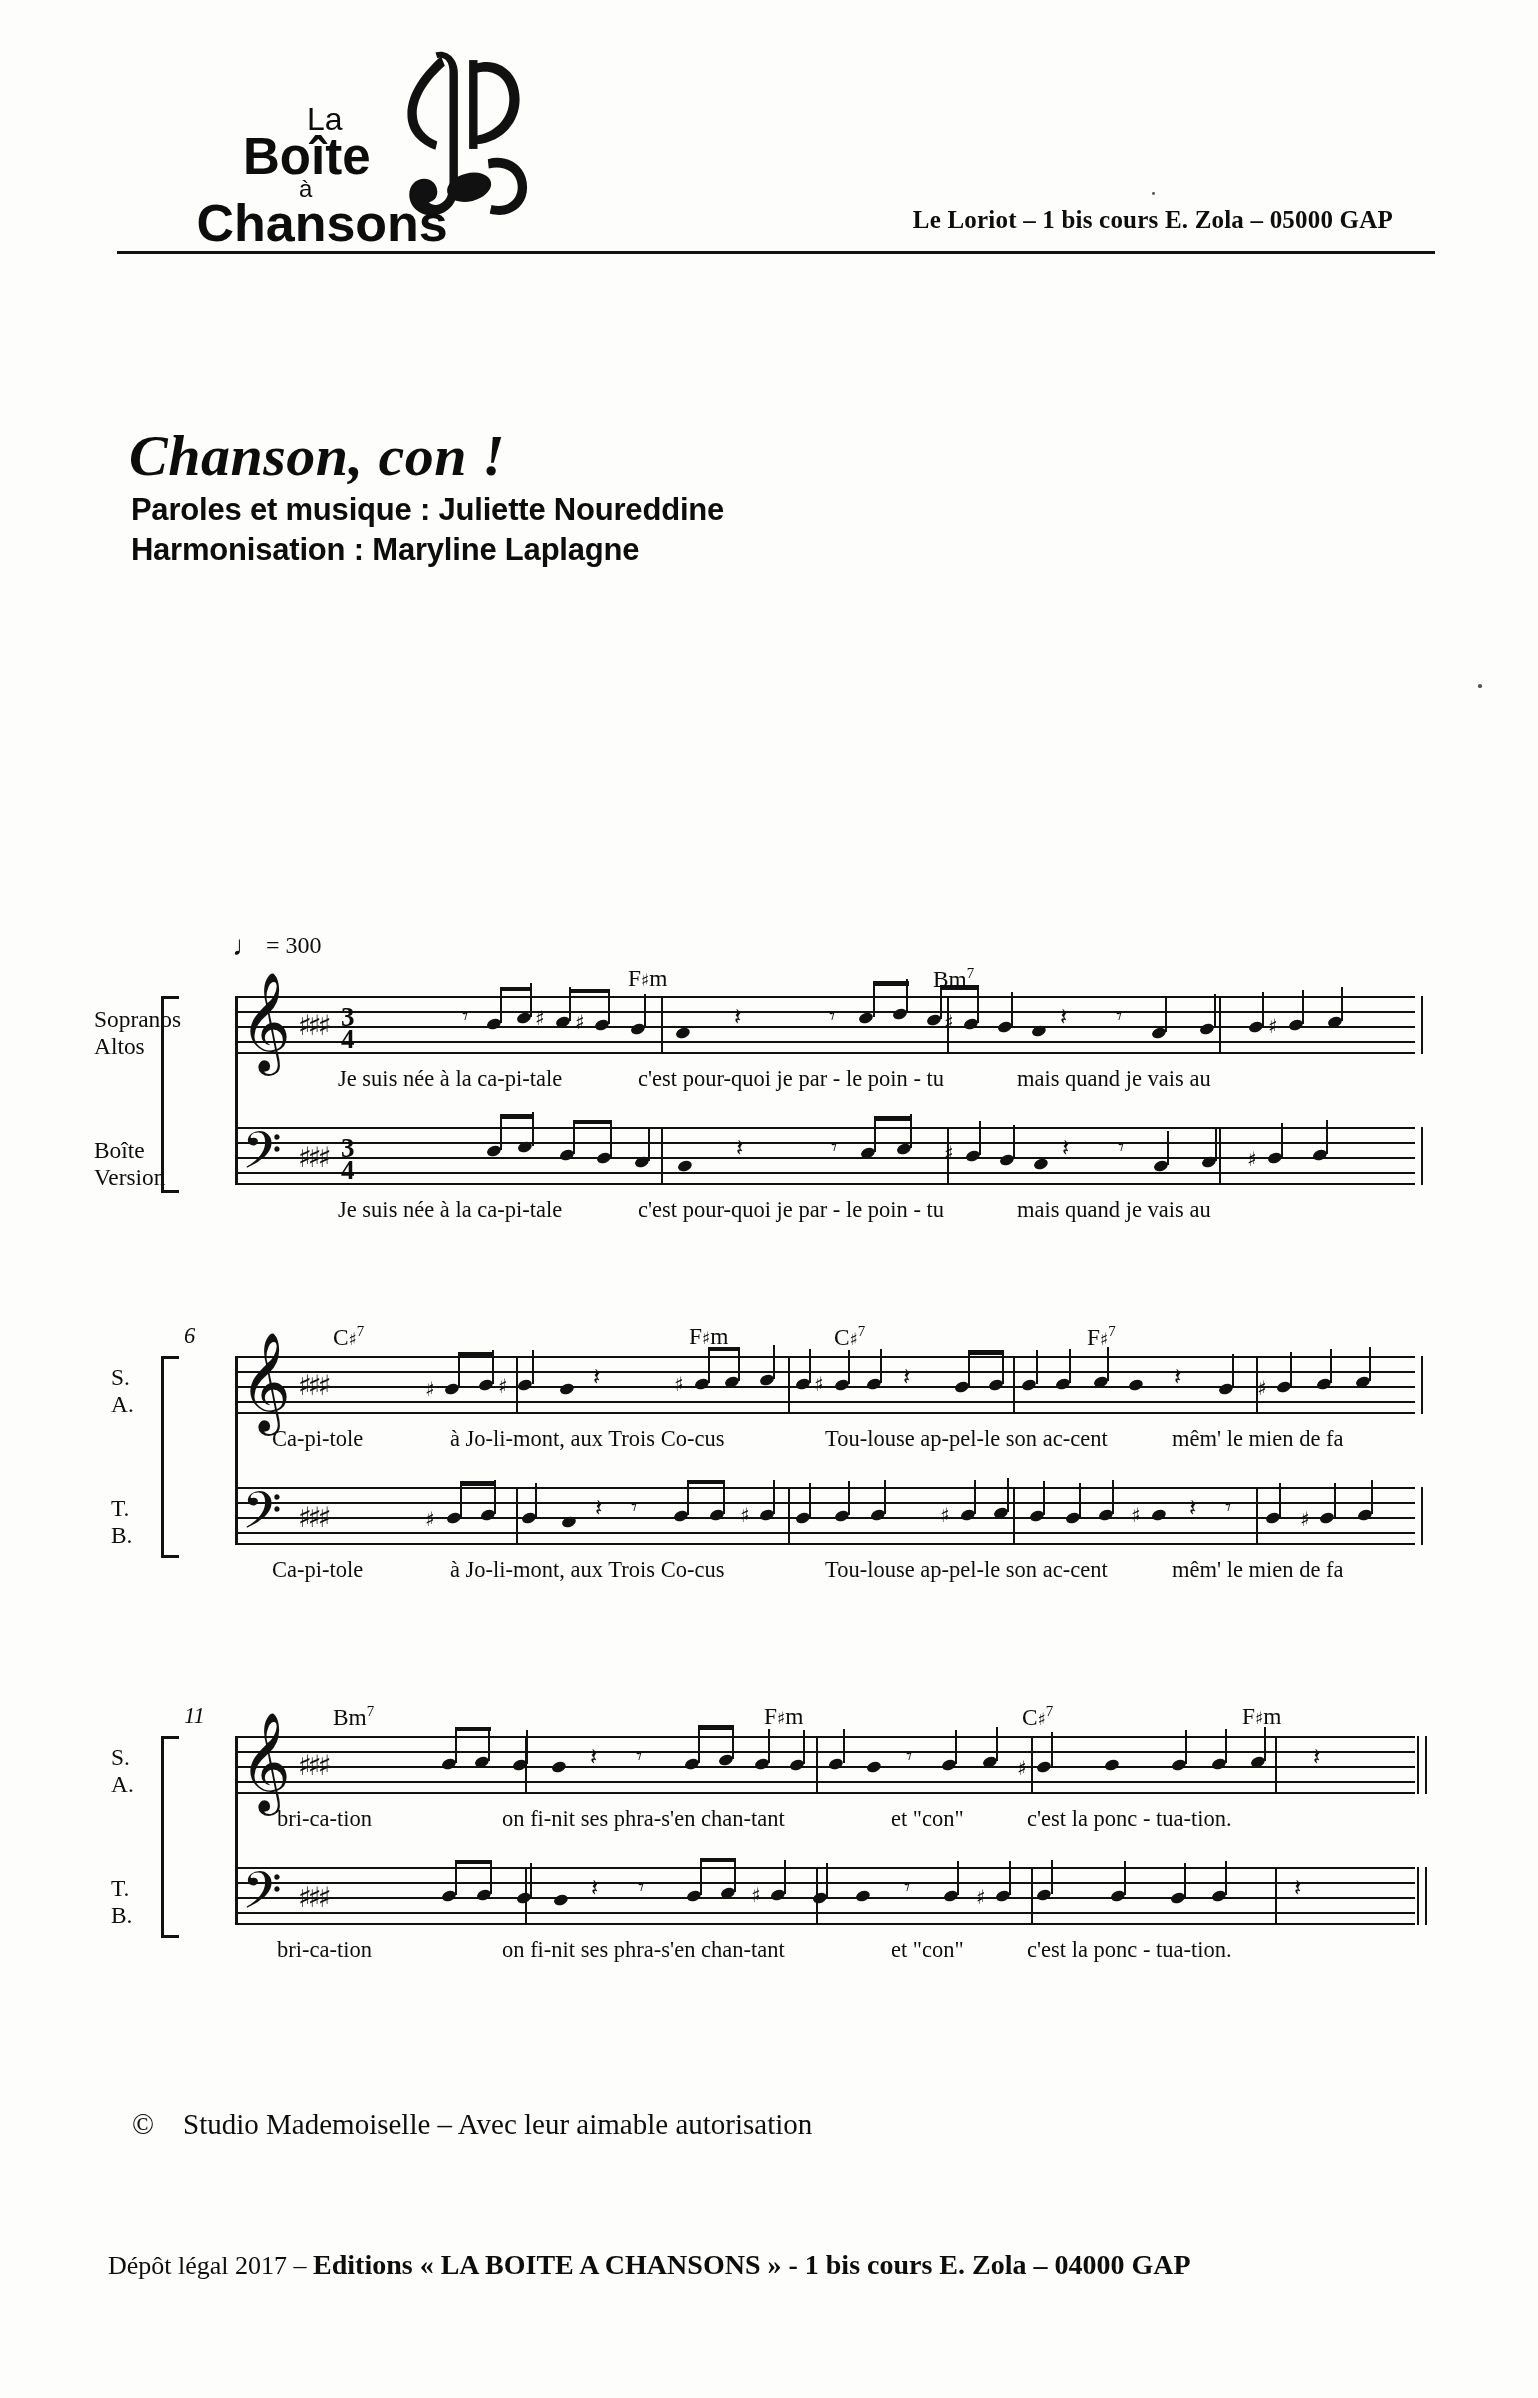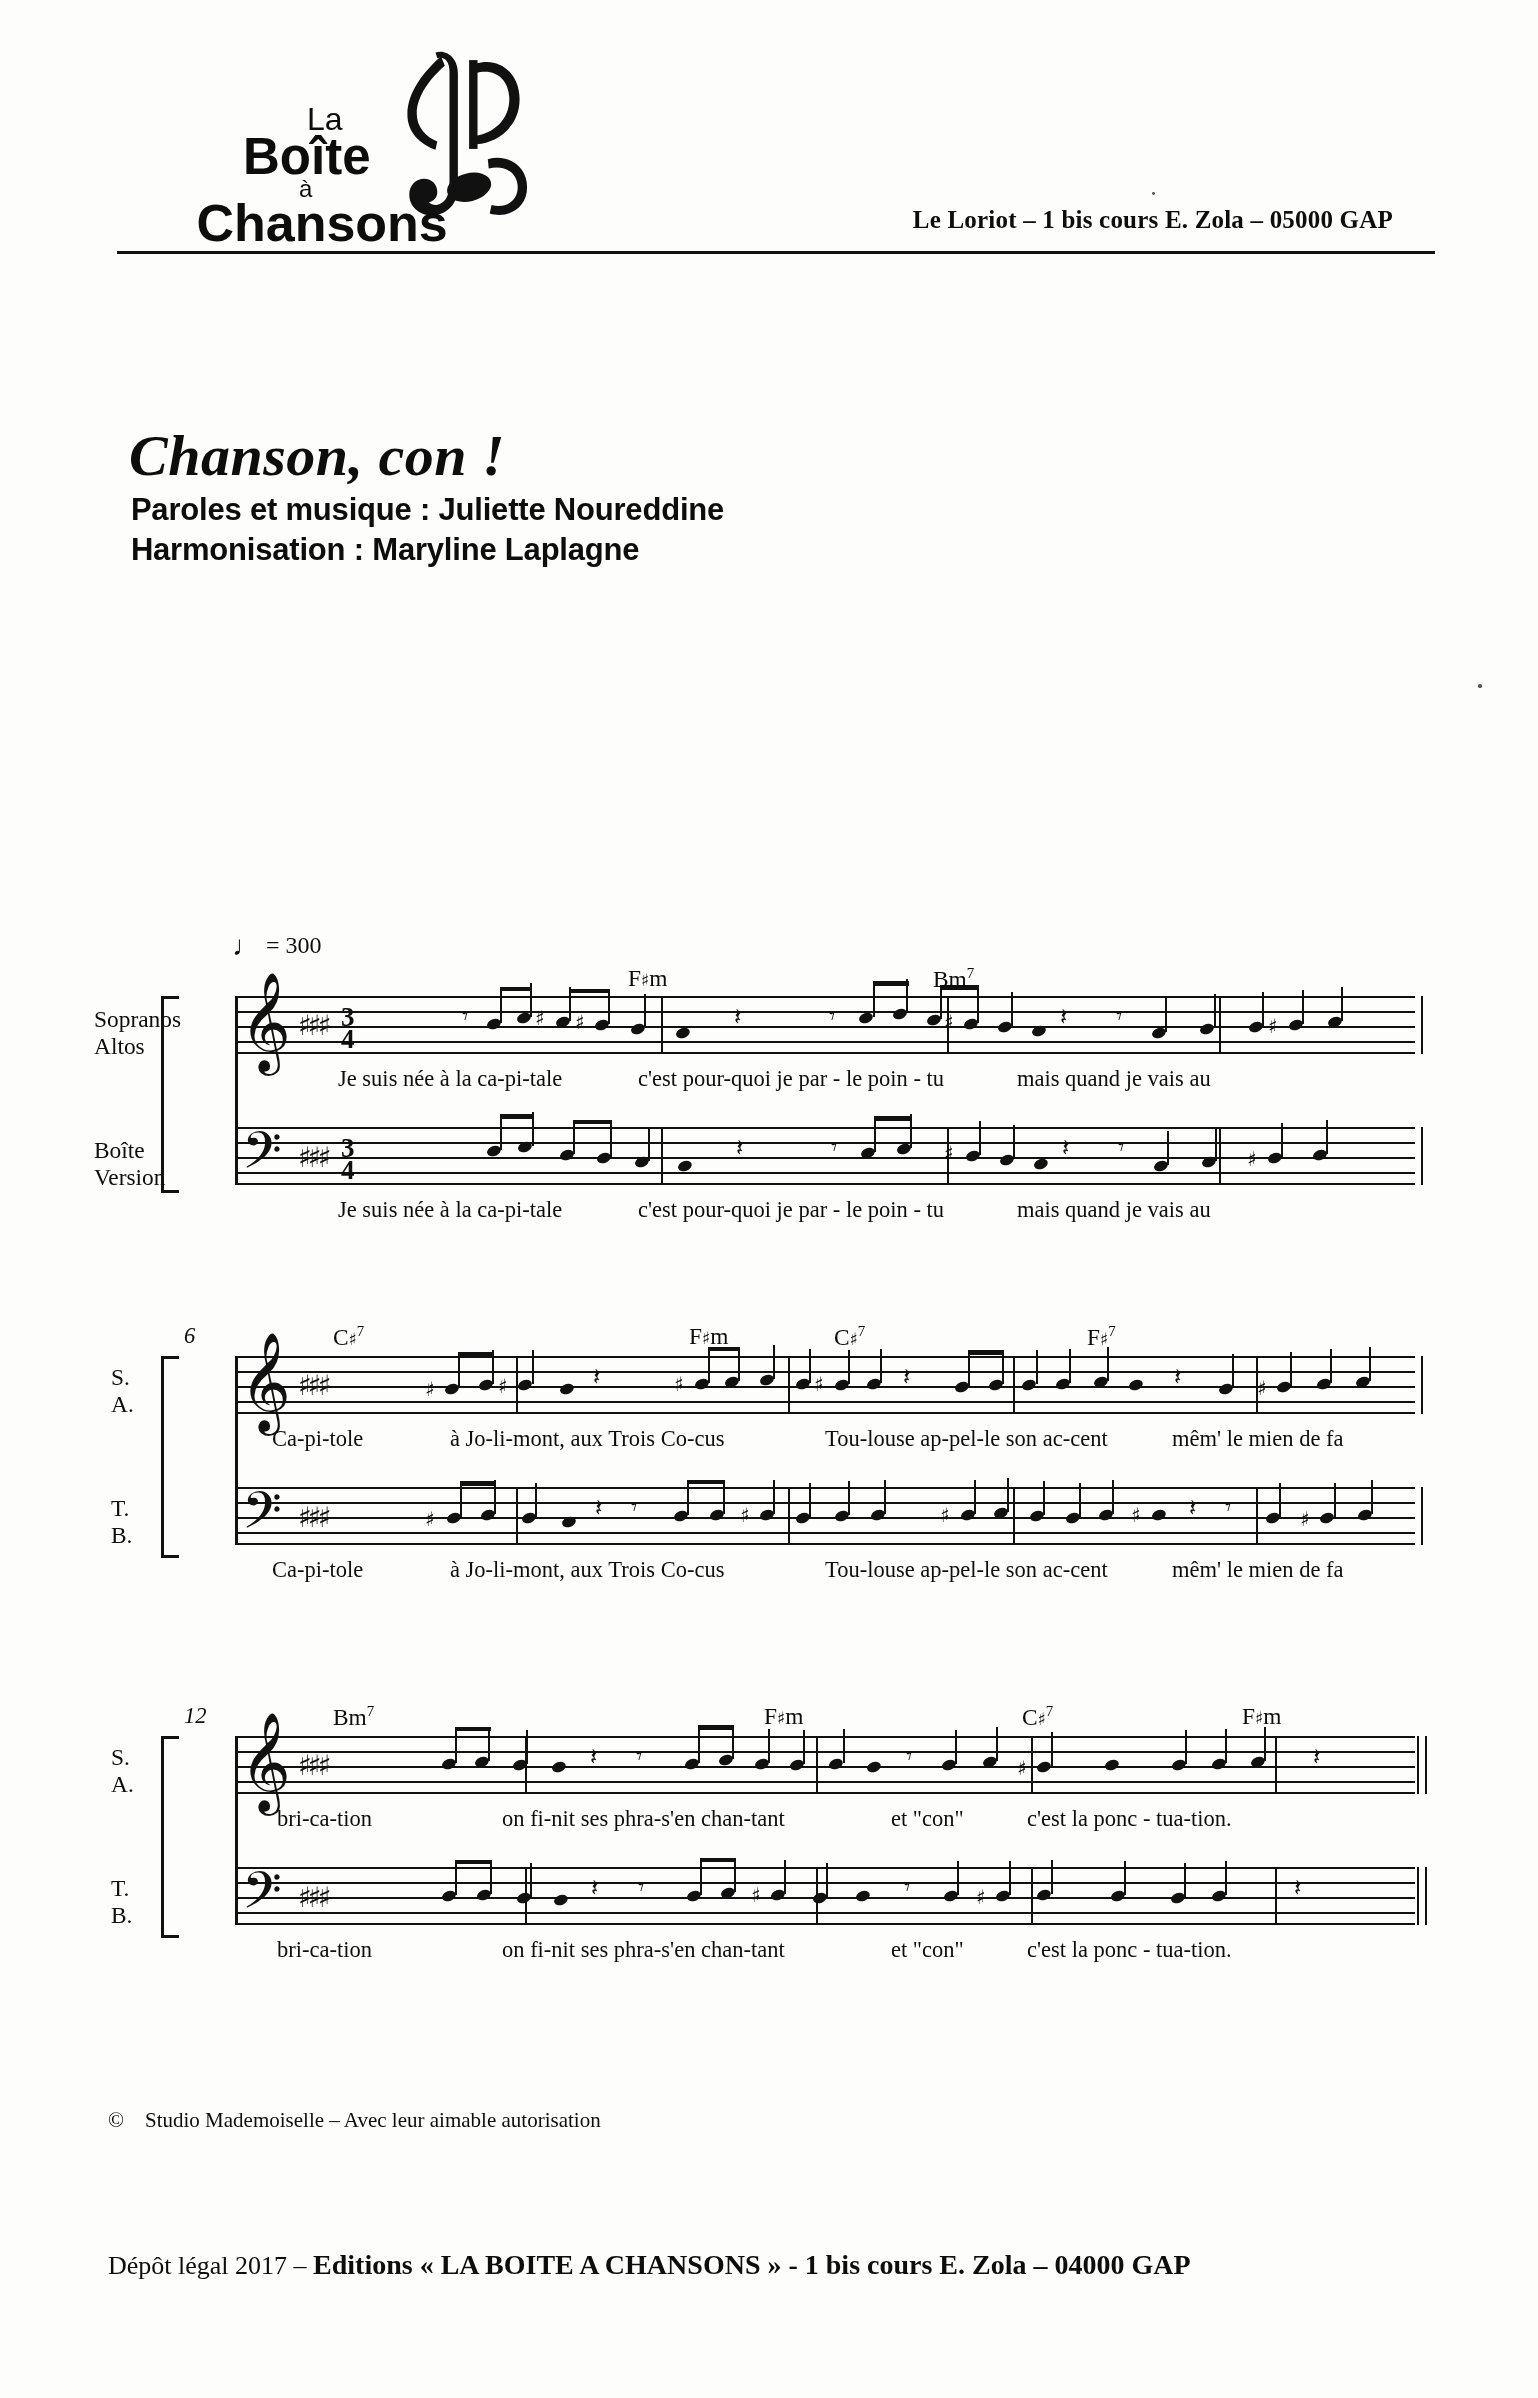--- a/index.html
+++ b/index.html
@@ -316,24 +316,24 @@
     position: absolute;
     font-family: "DejaVu Sans", sans-serif;
     font-size: 19.7px;
     color: #111;
     line-height: 1;
   }
 
   
   .copyright {
     position: absolute;
-    left: 108px;
+    left: 132px;
     top: 2108px;
     font-family: "Liberation Serif", serif;
-    font-size: 21px;
+    font-size: 29px;
     white-space: nowrap;
   }
   .footer-legal {
     position: absolute;
     left: 108px;
     top: 2249px;
     font-family: "Liberation Serif", serif;
     font-size: 26px;
     white-space: nowrap;
   }
@@ -703,21 +703,21 @@
     </div>
     <div class="lyric-row" style="top:227px;">
       <span style="left:37px;">Ca-pi-tole</span>
       <span style="left:215px;">à  Jo-li-mont, aux Trois Co-cus</span>
       <span style="left:590px;">Tou-louse ap-pel-le   son ac-cent</span>
       <span style="left:937px;">mêm' le mien de  fa</span>
     </div>
   </div>
 
   <div class="system s3">
-    <div class="measure-number">12</div>
+    <div class="measure-number">11</div>
     <div class="voice-label short upper">
       <span>S.</span><br>
       <span>A.</span>
     </div>
     <div class="voice-label short lower">
       <span>T.</span><br>
       <span>B.</span>
     </div>
     <div class="brace"></div>
     <div class="sysbar"></div>

